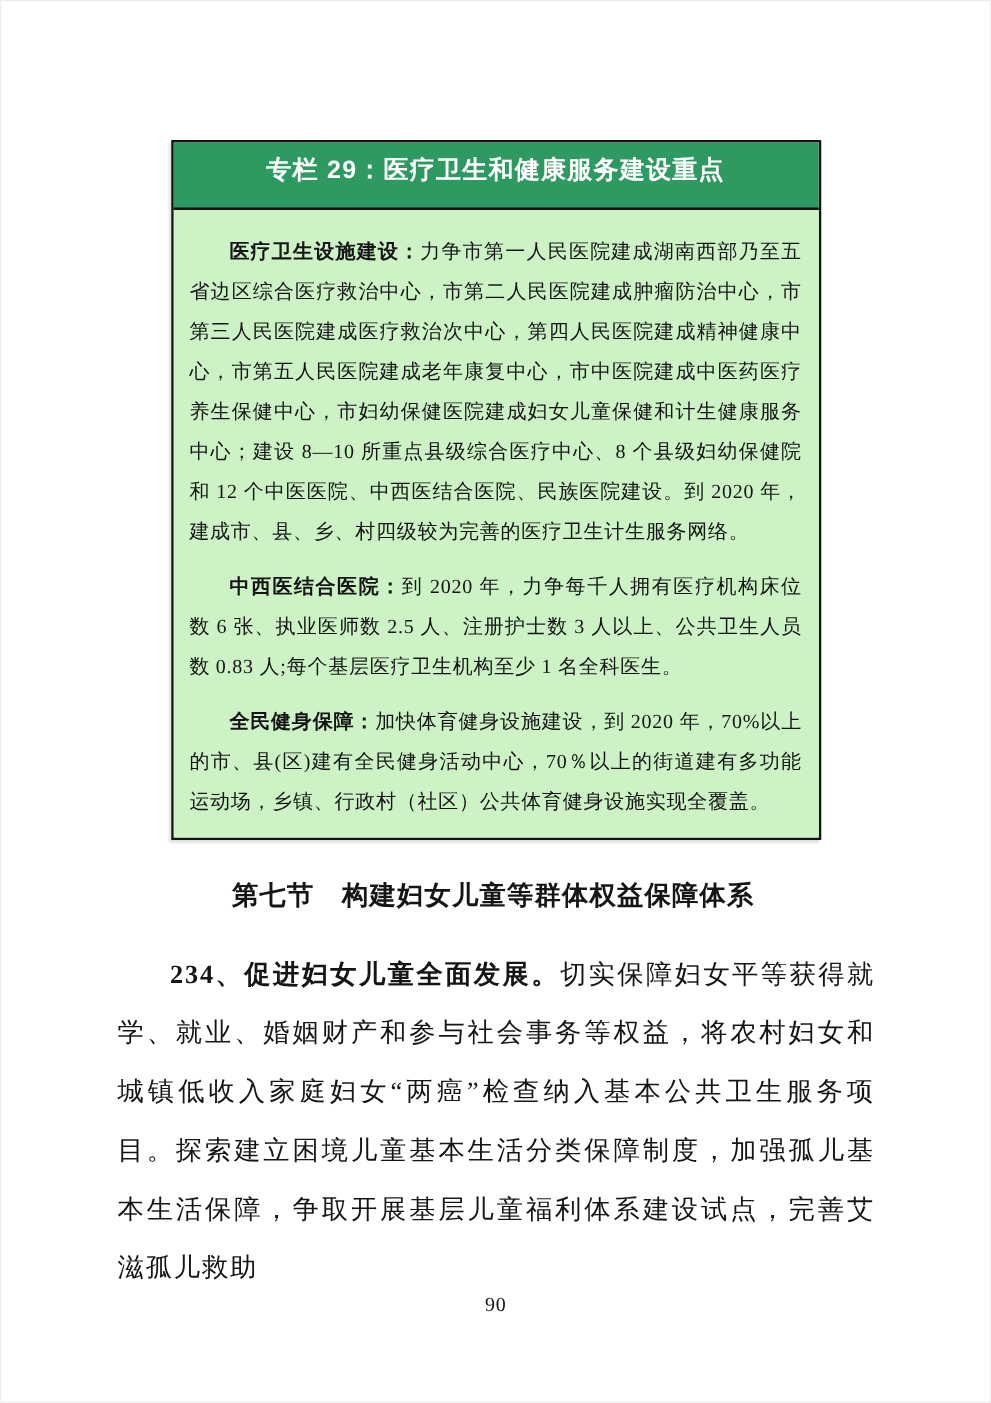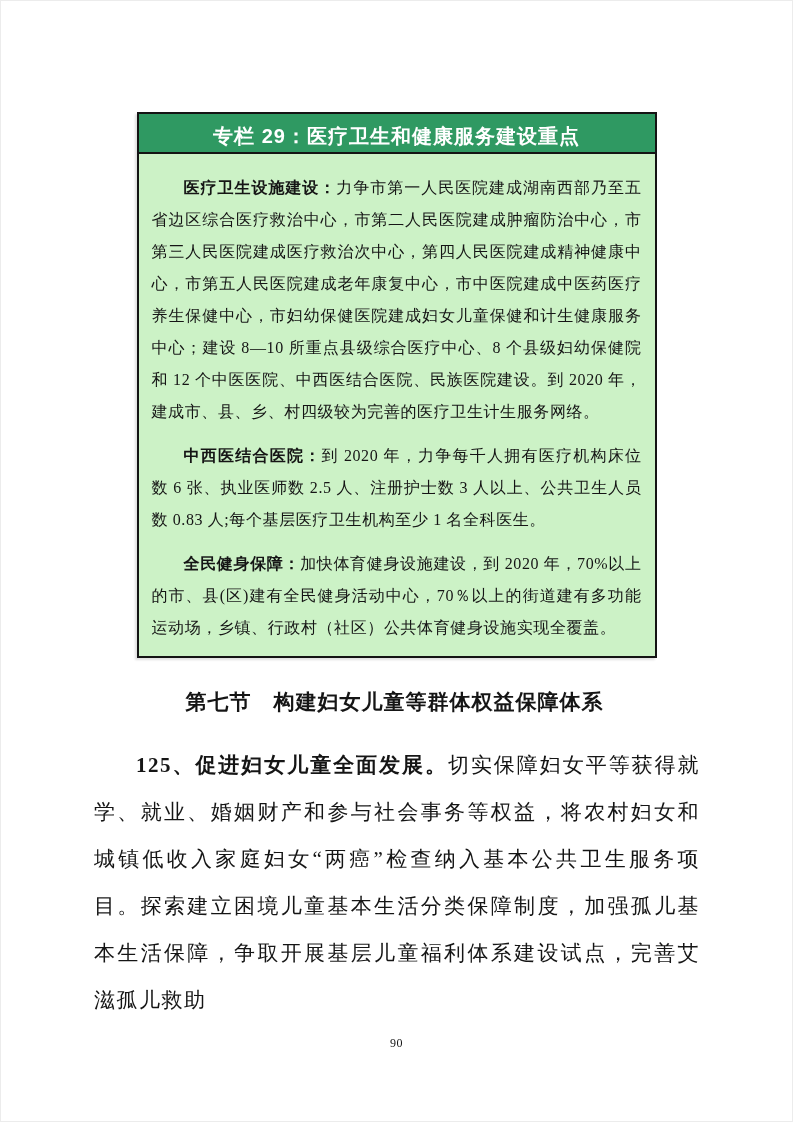--- a/index.html
+++ b/index.html
@@ -28,21 +28,21 @@
     box-shadow: -2px 2px 2px rgba(0,0,0,0.12);
   }
   .panel-header {
     background: var(--header-bg, #2f9962);
     color: #ffffff;
     font-family: "Liberation Sans", "DejaVu Sans", sans-serif;
     font-weight: bold;
     font-size: 20px;
     line-height: 24px;
     text-align: center;
-    padding: 10px 0 4px 0;
+    padding: 10px 0 18px 0;
     letter-spacing: 1px;
     border-bottom: 2px solid #141414;
   }
   .panel-body {
     background: var(--body-bg, #ccf2c6);
     padding: 18px 13px 12px 13px;
     font-size: 16px;
     line-height: 32px;
     text-align: justify;
     letter-spacing: 0.6px;
@@ -78,37 +78,37 @@
   .main-para .lead {
     font-family: "Liberation Serif", "DejaVu Serif", serif;
   }
   
   .page-number {
     position: absolute;
     left: 0;
     right: 0;
     top: 1035px;
     text-align: center;
-    font-size: 12px;
+    font-size: 16px;
     letter-spacing: 0.5px;
   }
 </style>
 </head>
 <body>
 
 <div class="page">
 
   <div class="panel">
     <div class="panel-header">专栏 29：医疗卫生和健康服务建设重点</div>
     <div class="panel-body">
       <p><span class="lead">医疗卫生设施建设：</span><span>力争市第一人民医院建成湖南西部乃至五省边区综合医疗救治中心，市第二人民医院建成肿瘤防治中心，市第三人民医院建成医疗救治次中心，第四人民医院建成精神健康中心，市第五人民医院建成老年康复中心，市中医院建成中医药医疗养生保健中心，市妇幼保健医院建成妇女儿童保健和计生健康服务中心；建设 8—10 所重点县级综合医疗中心、8 个县级妇幼保健院和 12 个中医医院、中西医结合医院、民族医院建设。到 2020 年，建成市、县、乡、村四级较为完善的医疗卫生计生服务网络。</span></p>
       <p><span class="lead">中西医结合医院：</span><span>到 2020 年，力争每千人拥有医疗机构床位数 6 张、执业医师数 2.5 人、注册护士数 3 人以上、公共卫生人员数 0.83 人;每个基层医疗卫生机构至少 1 名全科医生。</span></p>
       <p><span class="lead">全民健身保障：</span><span>加快体育健身设施建设，到 2020 年，70%以上的市、县(区)建有全民健身活动中心，70％以上的街道建有多功能运动场，乡镇、行政村（社区）公共体育健身设施实现全覆盖。</span></p>
     </div>
   </div>
 
   <h2 class="section-heading">第七节　构建妇女儿童等群体权益保障体系</h2>
 
-  <p class="main-para"><span class="lead">125、促进妇女儿童全面发展。</span><span>切实保障妇女平等获得就学、就业、婚姻财产和参与社会事务等权益，将农村妇女和城镇低收入家庭妇女“两癌”检查纳入基本公共卫生服务项目。探索建立困境儿童基本生活分类保障制度，加强孤儿基本生活保障，争取开展基层儿童福利体系建设试点，完善艾滋孤儿救助</span></p>
+  <p class="main-para"><span class="lead">234、促进妇女儿童全面发展。</span><span>切实保障妇女平等获得就学、就业、婚姻财产和参与社会事务等权益，将农村妇女和城镇低收入家庭妇女“两癌”检查纳入基本公共卫生服务项目。探索建立困境儿童基本生活分类保障制度，加强孤儿基本生活保障，争取开展基层儿童福利体系建设试点，完善艾滋孤儿救助</span></p>
 
   <div class="page-number">90</div>
 
 </div>
 
 </body></html>

